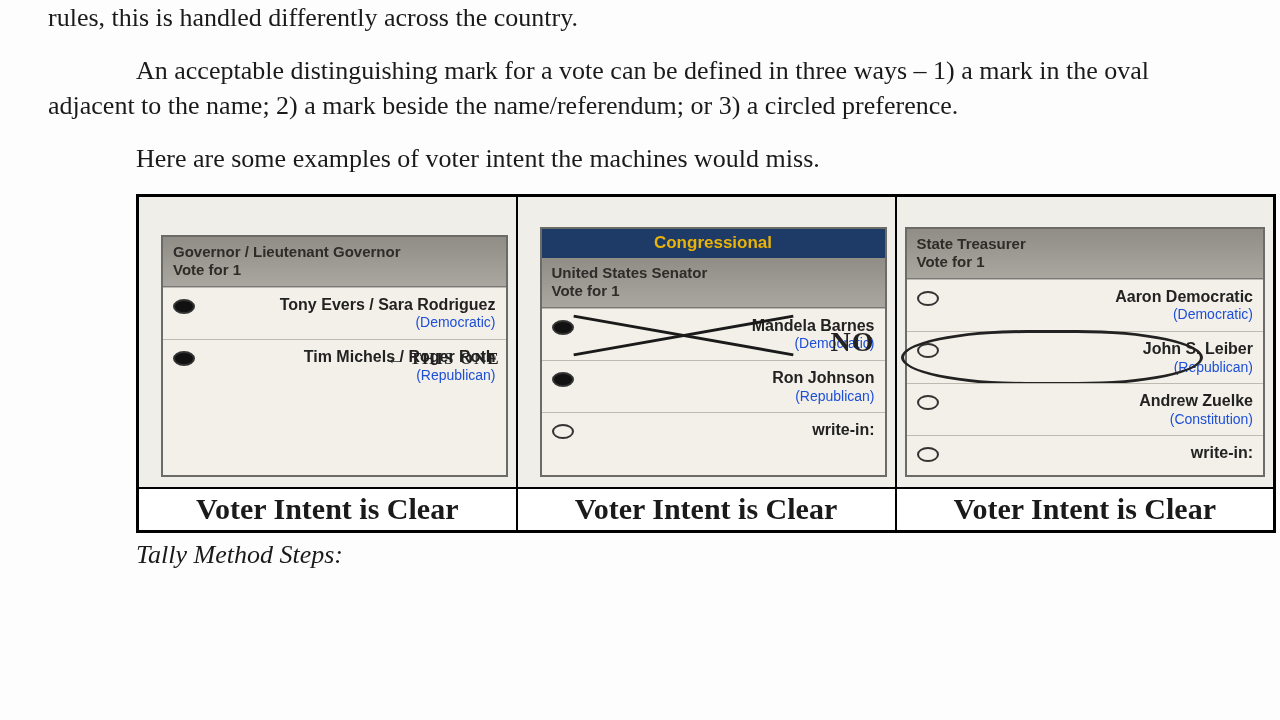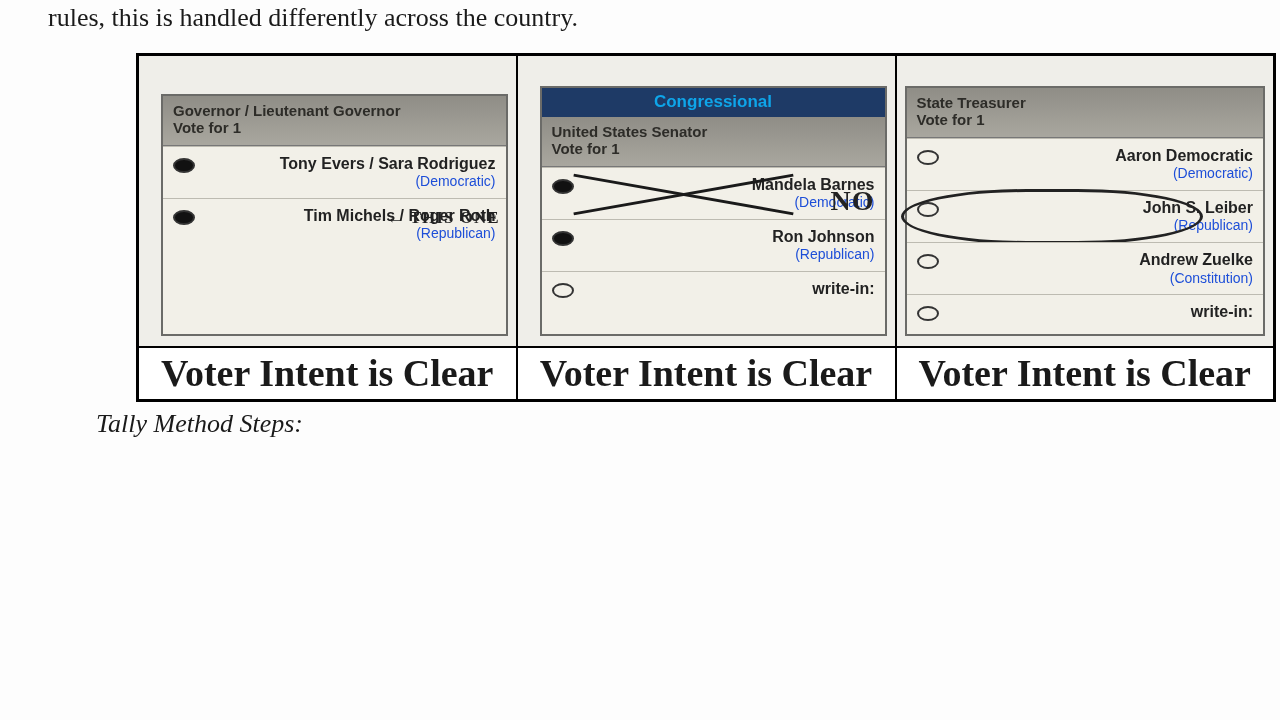--- a/index.html
+++ b/index.html
@@ -36,21 +36,21 @@
     padding: 0;
   }
   .ballot-cell {
     height: 290px;
     background: #efeee9;
     position: relative;
   }
   .caption-cell {
     text-align: center;
     font-weight: 700;
-    font-size: 38px;
+    font-size: 30px;
     padding: 6px 0;
     background: #fff;
   }
   
   .ballot {
     position: absolute;
     top: 14px;
     left: 22px;
     right: 8px;
     bottom: 10px;
@@ -66,21 +66,21 @@
     color: #2d2c28;
     font-family: Arial, sans-serif;
     font-size: 15px;
     font-weight: 700;
     padding: 6px 10px 8px 10px;
     border-bottom: 1px solid #777;
     line-height: 1.15;
   }
   .titlebar {
     background: #1e3a66;
-    color: #0ea5e9;
+    color: #eab308;
     text-align: center;
     font-family: Arial, sans-serif;
     font-weight: 700;
     font-size: 17px;
     padding: 3px 0;
   }
   .row {
     display: flex;
     align-items: flex-start;
     gap: 10px;
@@ -127,31 +127,33 @@
   .cross::after  { transform: rotate(-10deg); }
   
   .circle-mark {
     position: absolute;
     border: 3px solid #222;
     border-radius: 50% / 60%;
     pointer-events: none;
   }
   .subhead {
     font-style: italic;
-    margin: 2px 0 14px 56px;
+    margin: 2px 0 14px 96px;
   }
 </style>
 </head>
 <body>
 
 <div class="page">
 
   <p class="para">rules, this is handled differently across the country.</p>
 
-
+  <p class="para indent">An acceptable distinguishing mark for a vote can be defined in three ways – 1) a mark in the oval adjacent to the name; 2) a mark beside the name/referendum; or 3) a circled preference.</p>
+
+  <p class="para indent">Here are some examples of voter intent the machines would miss.</p>
 
   <table class="examples-table">
     <tbody>
         <tr>
 
       <td class="ballot-cell">
         <div class="ballot" style="top:22px;">
           <div class="hdr" style="white-space:pre-line;">Governor / Lieutenant Governor
 Vote for 1</div>
           <div class="row">

